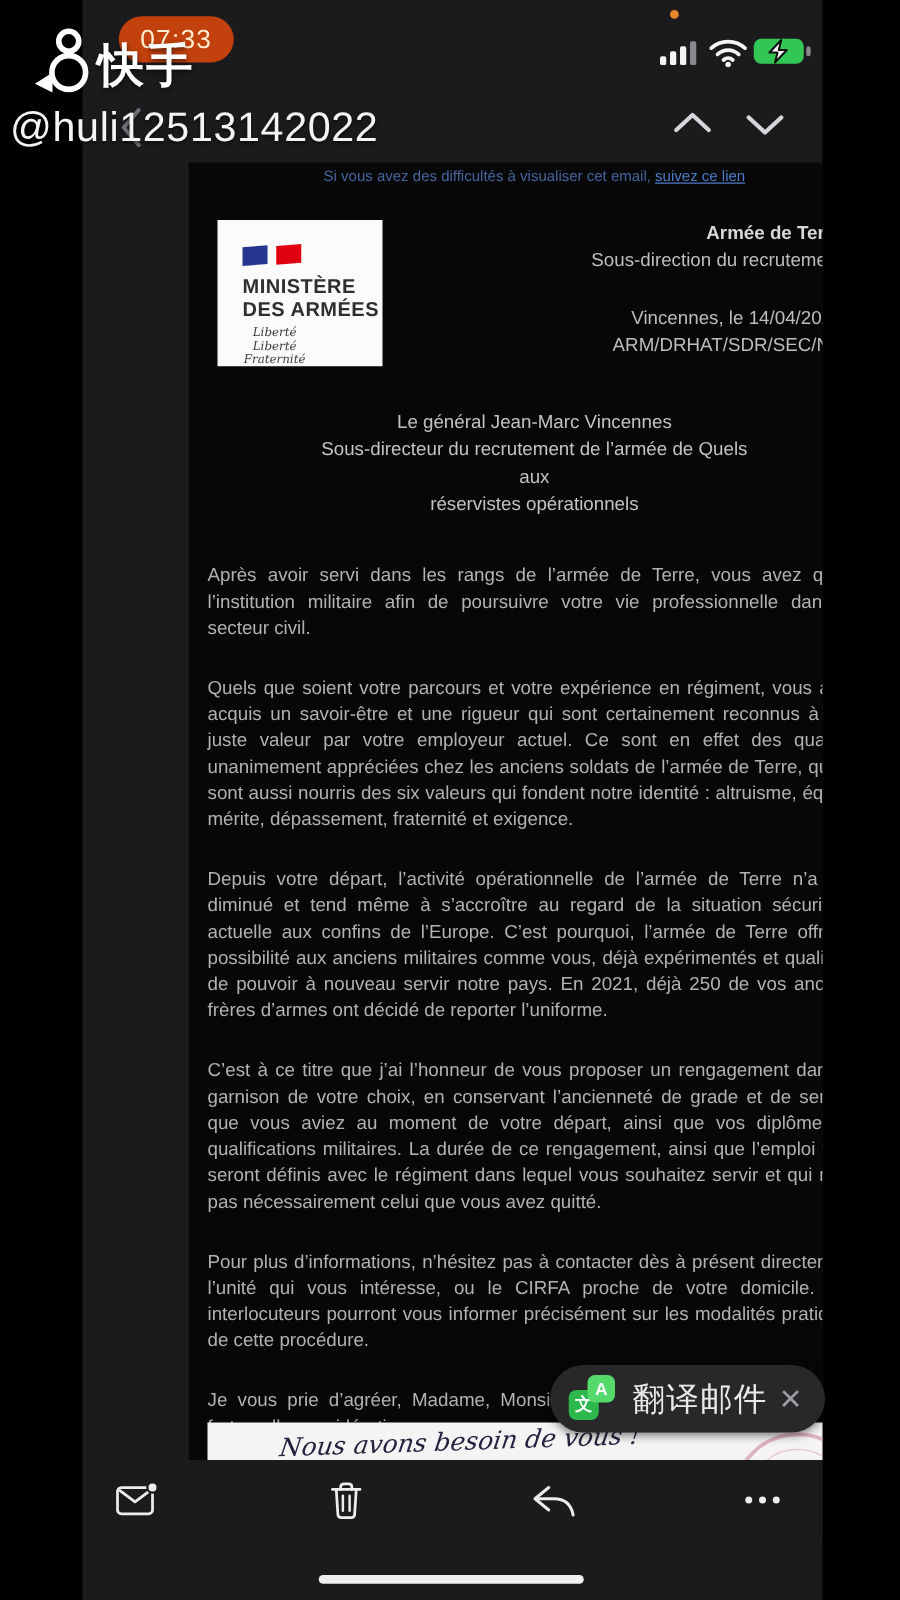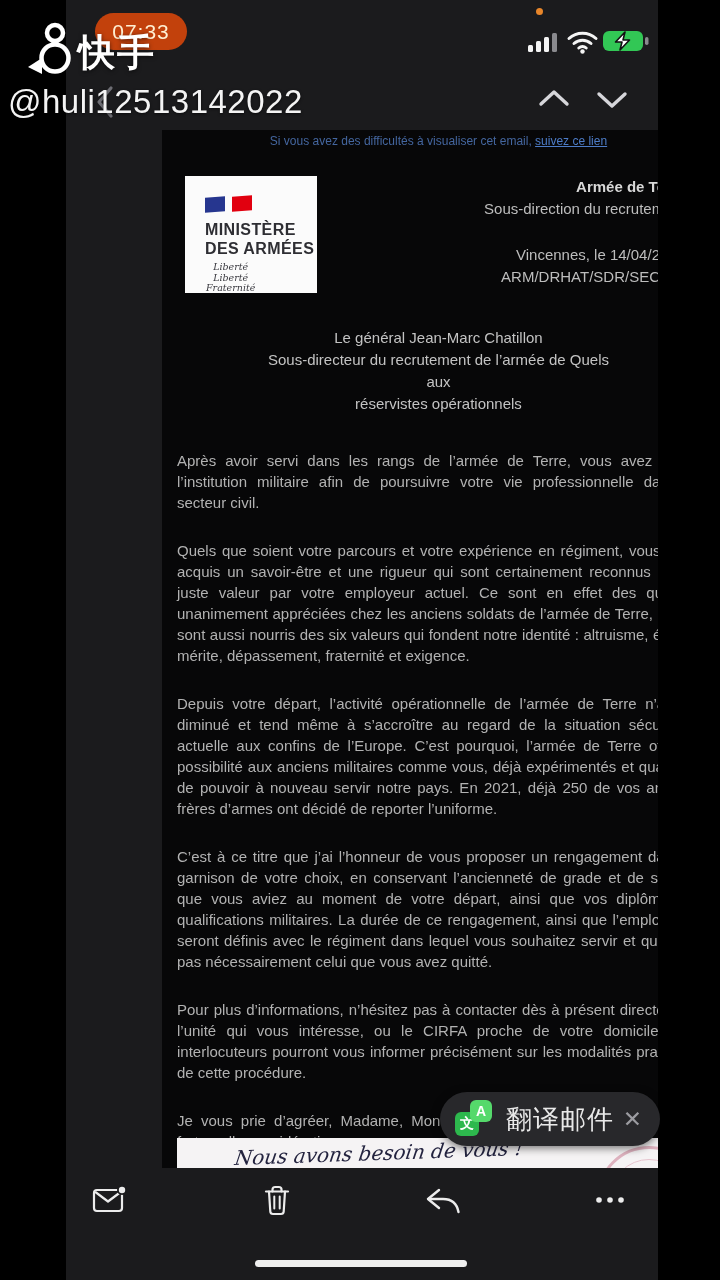--- a/index.html
+++ b/index.html
@@ -22,21 +22,21 @@
   .sig i:nth-child(3){ left:16px; height:15px; } .sig i:nth-child(4){ left:24px; height:19px; background:#8a8a8e; }
   .wifi { position: absolute; left: 500px; top: 29px; }
   .batt { position: absolute; left: 536px; top: 28px; }
 
   
   .back-chevron { position: absolute; left: 27px; top: 84px; }
   .chev-up { position: absolute; left: 469px; top: 86px; cursor: pointer; }
   .chev-down { position: absolute; left: 527px; top: 86px; cursor: pointer; }
 
   
-  .letter { position: absolute; left: 85px; top: 130px; width: 553px; height: 1038px; background: #070708; overflow: hidden; margin-left: 11px; }
+  .letter { position: absolute; left: 85px; top: 130px; width: 553px; height: 1038px; background: #070708; overflow: hidden; }
 
   .banner { position: absolute; left: 0; top: 4px; width: 100%; text-align: center; font-size: 12px; color: #44669F; }
   .banner a { color: #4D7CC7; text-decoration: underline; cursor: pointer; }
 
   .logo-box { position: absolute; left: 23px; top: 46px; width: 132px; height: 117px; background: #fbfbfb; }
   .flag { position: absolute; top: 20px; left: 20px; width: 52px; height: 17px; }
   .flag .b { position: absolute; left: 0; top: 1px; width: 20px; height: 15px; background: #26368F; transform: skewY(-5deg); }
   .flag .r { position: absolute; left: 27px; top: 0; width: 20px; height: 15px; background: #E1000F; transform: skewY(-5deg); }
   .min-title { position: absolute; left: 20px; top: 44px; color: #2e2e33; font-size: 16px; font-weight: 700; letter-spacing: 0.4px; line-height: 19px; }
   .motto { position: absolute; left: 21px; top: 86px; font-family: "DejaVu Serif", serif; font-style: italic; font-size: 9.5px; color: #3a3a40; line-height: 10.5px; text-align: center; }
@@ -157,21 +157,21 @@
 
       <div class="hdr-right">
         <div class="org">Armée de Terre</div>
         <div>Sous-direction du recrutement</div>
         <div class="sp"></div>
         <div>Vincennes, le 14/04/2022</div>
         <div>ARM/DRHAT/SDR/SEC/NP</div>
       </div>
 
       <div class="addressee">
-        <div>Le général Jean-Marc Chatillon</div>
+        <div>Le général Jean-Marc Vincennes</div>
         <div>Sous-directeur du recrutement de l’armée de Quels</div>
         <div>aux</div>
         <div>réservistes opérationnels</div>
       </div>
 
       <div class="body-text">
         <p>Après avoir servi dans les rangs de l’armée de Terre, vous avez quitté l’institution militaire afin de poursuivre votre vie professionnelle dans le secteur civil.</p>
         <p>Quels que soient votre parcours et votre expérience en régiment, vous avez acquis un savoir-être et une rigueur qui sont certainement reconnus à leur juste valeur par votre employeur actuel. Ce sont en effet des qualités unanimement appréciées chez les anciens soldats de l’armée de Terre, qui se sont aussi nourris des six valeurs qui fondent notre identité : altruisme, équité, mérite, dépassement, fraternité et exigence.</p>
         <p>Depuis votre départ, l’activité opérationnelle de l’armée de Terre n’a pas diminué et tend même à s’accroître au regard de la situation sécuritaire actuelle aux confins de l’Europe. C’est pourquoi, l’armée de Terre offre la possibilité aux anciens militaires comme vous, déjà expérimentés et qualifiés, de pouvoir à nouveau servir notre pays. En 2021, déjà 250 de vos anciens frères d’armes ont décidé de reporter l’uniforme.</p>
         <p>C’est à ce titre que j’ai l’honneur de vous proposer un rengagement dans la garnison de votre choix, en conservant l’ancienneté de grade et de service que vous aviez au moment de votre départ, ainsi que vos diplômes et qualifications militaires. La durée de ce rengagement, ainsi que l’emploi tenu seront définis avec le régiment dans lequel vous souhaitez servir et qui n’est pas nécessairement celui que vous avez quitté.</p>

